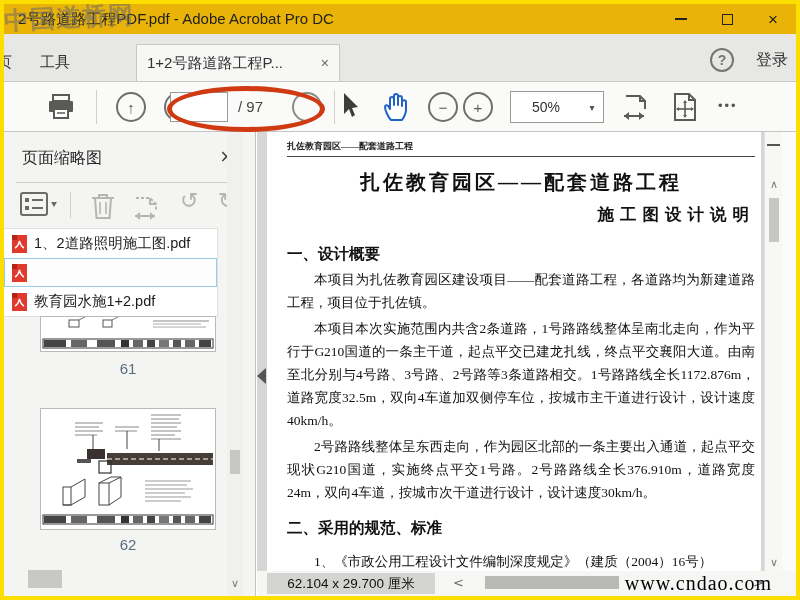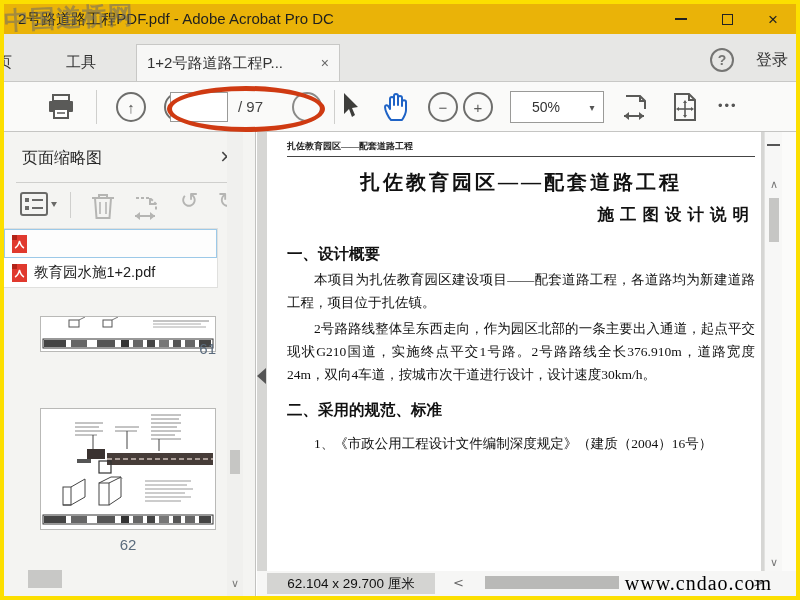--- a/index.html
+++ b/index.html
@@ -15,21 +15,21 @@
   .max-glyph { width:11px; height:11px; border:1.5px solid #222; }
   .close-glyph { font-size:17px; line-height:1; }
   .wm-top { position:absolute; left:0px; top:-3px; z-index:60; font-family:"Liberation Serif", serif; font-weight:bold;
             font-size:25px; letter-spacing:1px; color:rgba(105,105,105,.55); transform:rotate(-3deg); pointer-events:none; }
 
   
   .tabbar { position:absolute; left:0; top:30px; width:792px; height:48px; background:#e7e7e5; border-bottom:1px solid #c8c8c6; }
   .tab { position:absolute; bottom:0; height:37px; display:flex; align-items:center; font-size:15px; color:#333; }
   .tab-home { left:0; width:18px; overflow:hidden; }
   .tab-home span { margin-left:-22px; white-space:nowrap; }
-  .tab-tools { left:34px; padding:0 28px; }
+  .tab-tools { left:8px; padding:0 28px; }
   .tab-doc { left:132px; width:204px; background:#f7f7f6; border:1px solid #c8c8c6; border-bottom:none; padding:0 10px; justify-content:space-between; }
   .tab-doc .x { color:#666; font-size:14px; margin-left:8px; }
   .help-circle { position:absolute; right:62px; top:14px; width:24px; height:24px; border:2px solid #757573; border-radius:50%;
                  display:flex; align-items:center; justify-content:center; font-size:14px; font-weight:bold; color:#757573; }
   .signin { position:absolute; right:-4px; top:16px; font-size:16px; color:#333; width:44px; overflow:hidden; white-space:nowrap; }
 
   
   .toolbar { position:absolute; left:0; top:78px; width:792px; height:50px; background:#fafaf9; border-bottom:1px solid #c5c5c3; }
   .toolbar .sep { position:absolute; top:8px; width:1px; height:34px; background:#cfcfcd; }
   .circle-btn { position:absolute; width:30px; height:30px; top:10px; border:2px solid #6e6e6c; border-radius:50%;
@@ -219,20 +219,28 @@
         <path d="M18 6 v6 h6" fill="none" stroke="#b5b5b3" stroke-width="2"></path>
         <line x1="3" y1="24" x2="23" y2="24" stroke="#b5b5b3" stroke-width="2"></line>
         <polygon points="3,24 8,20 8,28" fill="#b5b5b3"></polygon>
         <polygon points="23,24 18,20 18,28" fill="#b5b5b3"></polygon>
       </svg>
     </span>
     <span class="ptool glyph-rot" style="left:176px;top:56px;">↺</span>
     <span class="ptool glyph-rot" style="left:214px;top:56px;">↻</span>
 
     <div class="filelist">
+      <div class="filerow">
+        <svg width="15" height="18" viewBox="0 0 15 18">
+          <path d="M0 0 h15 v18 h-15 z" fill="#e0392e"></path>
+          <path d="M0 0 h5 v5 h-5 z" fill="#b22318"></path>
+          <path d="M3 13 c2-1 4-5 4.5-7 0.5 2 2.5 6 4.5 7" fill="none" stroke="#fff" stroke-width="1.4"></path>
+        </svg>
+        <span>1、2道路照明施工图.pdf</span>
+      </div>
       <div class="filerow sel">
         <svg width="15" height="18" viewBox="0 0 15 18">
           <path d="M0 0 h15 v18 h-15 z" fill="#e0392e"></path>
           <path d="M0 0 h5 v5 h-5 z" fill="#b22318"></path>
           <path d="M3 13 c2-1 4-5 4.5-7 0.5 2 2.5 6 4.5 7" fill="none" stroke="#fff" stroke-width="1.4"></path>
         </svg>
       </div>
       <div class="filerow">
         <svg width="15" height="18" viewBox="0 0 15 18">
           <path d="M0 0 h15 v18 h-15 z" fill="#e0392e"></path>
@@ -258,21 +266,21 @@
         <rect x="56" y="23" width="18" height="7" fill="#555"></rect>
         <rect x="80" y="23" width="8" height="7" fill="#333"></rect>
         <rect x="92" y="23" width="10" height="7" fill="#666"></rect>
         <rect x="106" y="23" width="8" height="7" fill="#444"></rect>
         <rect x="118" y="23" width="10" height="7" fill="#777"></rect>
         <rect x="132" y="23" width="8" height="7" fill="#555"></rect>
         <rect x="144" y="23" width="10" height="7" fill="#666"></rect>
         <rect x="158" y="23" width="12" height="7" fill="#444"></rect>
       </svg>
     </div>
-    <div class="thumb-label" style="top:208px;text-align:right;">61</div>
+    <div class="thumb-label" style="top:228px;">61</div>
 
     <div class="thumb" style="top:276px;height:122px;">
       <svg width="174" height="120" viewBox="0 0 174 120">
         <g stroke="#888" stroke-width="1">
           <line x1="34" y1="14" x2="62" y2="14"></line>
             <line x1="34" y1="18" x2="58" y2="18"></line>
           <line x1="34" y1="22" x2="62" y2="22"></line>
             <line x1="34" y1="26" x2="56" y2="26"></line>
           <line x1="74" y1="18" x2="98" y2="18"></line>
             <line x1="74" y1="22" x2="96" y2="22"></line>
@@ -329,20 +337,21 @@
     <div class="phscroll"></div>
   </div>
 
   <div class="docarea">
     <div class="page">
       <div class="run-head">扎佐教育园区——配套道路工程</div>
       <div class="doc-t1">扎佐教育园区——配套道路工程</div>
       <div class="doc-t2">施工图设计说明</div>
       <div class="doc-h">一、设计概要</div>
       <div class="doc-p first">本项目为扎佐教育园区建设项目——配套道路工程，各道路均为新建道路工程，项目位于扎佐镇。</div>
+      <div class="doc-p">本项目本次实施范围内共含2条道路，1号路路线整体呈南北走向，作为平行于G210国道的一条主干道，起点平交已建龙扎线，终点平交襄阳大道。由南至北分别与4号路、3号路、2号路等3条道路相交。1号路路线全长1172.876m，道路宽度32.5m，双向4车道加双侧停车位，按城市主干道进行设计，设计速度40km/h。</div>
       <div class="doc-p">2号路路线整体呈东西走向，作为园区北部的一条主要出入通道，起点平交现状G210国道，实施终点平交1号路。2号路路线全长376.910m，道路宽度24m，双向4车道，按城市次干道进行设计，设计速度30km/h。</div>
       <div class="doc-h2">二、采用的规范、标准</div>
       <div class="doc-ref">1、《市政公用工程设计文件编制深度规定》（建质（2004）16号）</div>
 
     </div>
 
     <div class="collapse-arrow"></div>
     <div class="rightstrip"></div>
 
     <div class="vscroll">

